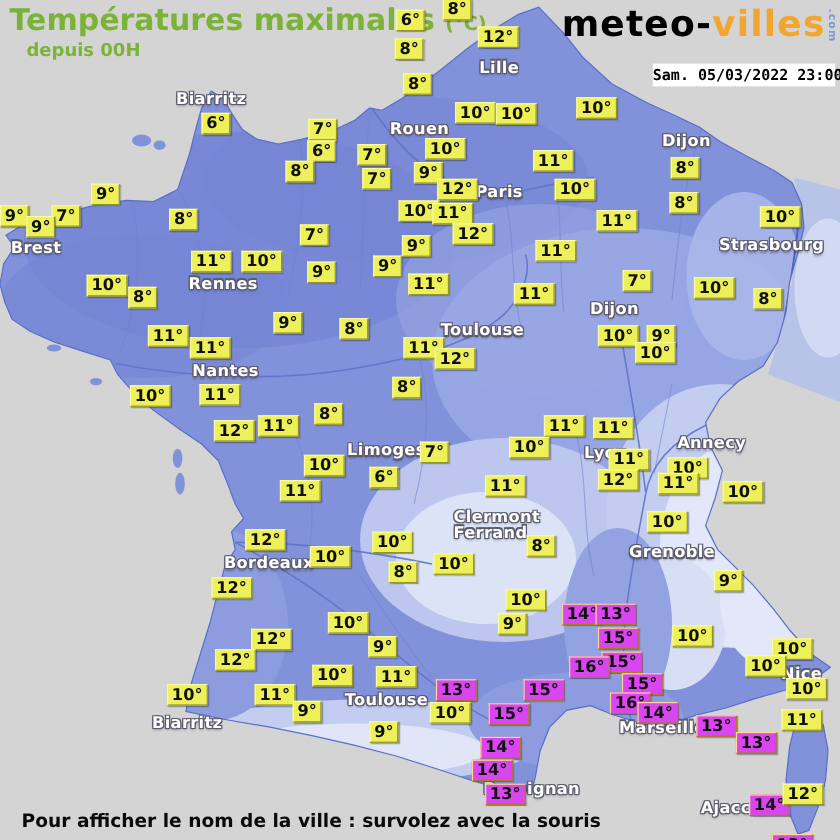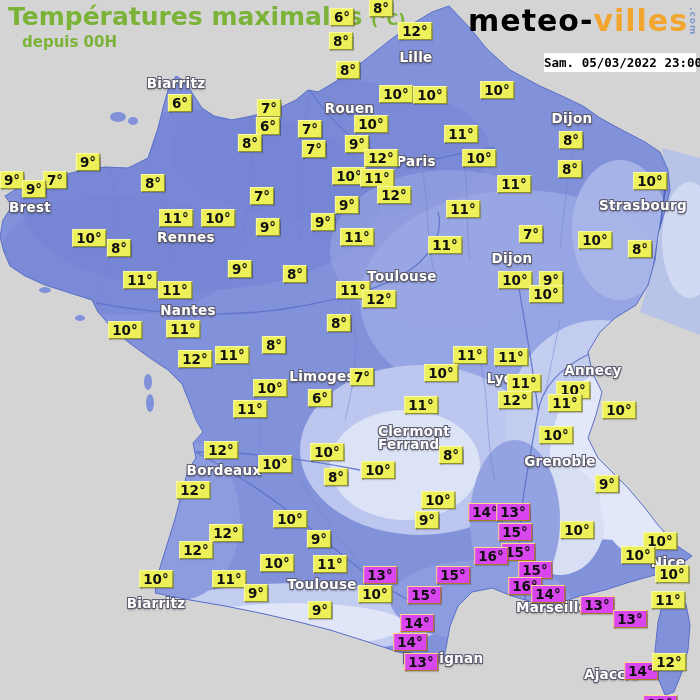--- a/index.html
+++ b/index.html
@@ -292,13 +292,14 @@
       <div class="temp warm" style="left: 630px; top: 607px;">13°</div>
       <div class="temp" style="left: 320px; top: 610px;">9°</div>
       <div class="temp warm" style="left: 417px; top: 611px;">14°</div>
       <div class="temp warm" style="left: 410px; top: 630px;">14°</div>
       <div class="temp warm" style="left: 421px; top: 650px;">13°</div>
       <div class="temp warm" style="left: 641px; top: 659px;">14°</div>
       <div class="temp" style="left: 669px; top: 662px;">12°</div>
       <div class="temp warm" style="left: 660px; top: 692px;">13°</div>
     </div>
 
+  <div class="footer">Pour afficher le nom de la ville : survolez avec la souris</div>
 </div>
 
 </body></html>

